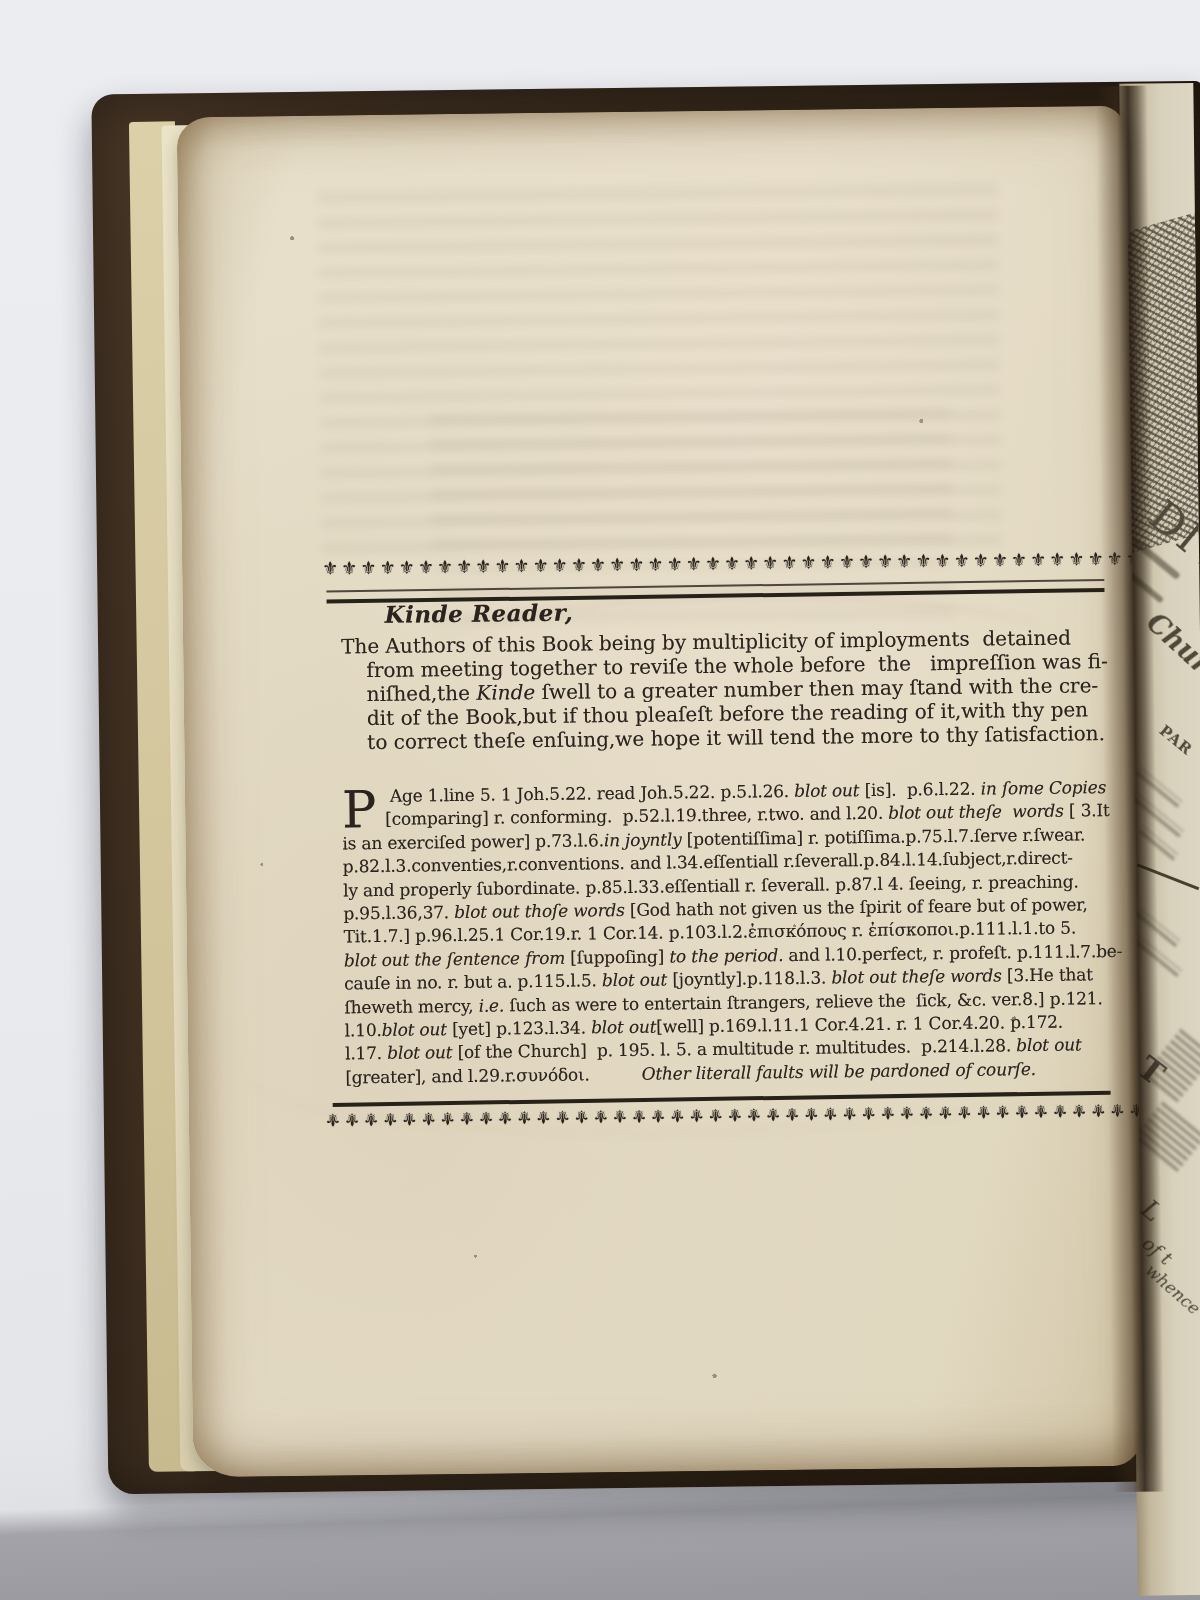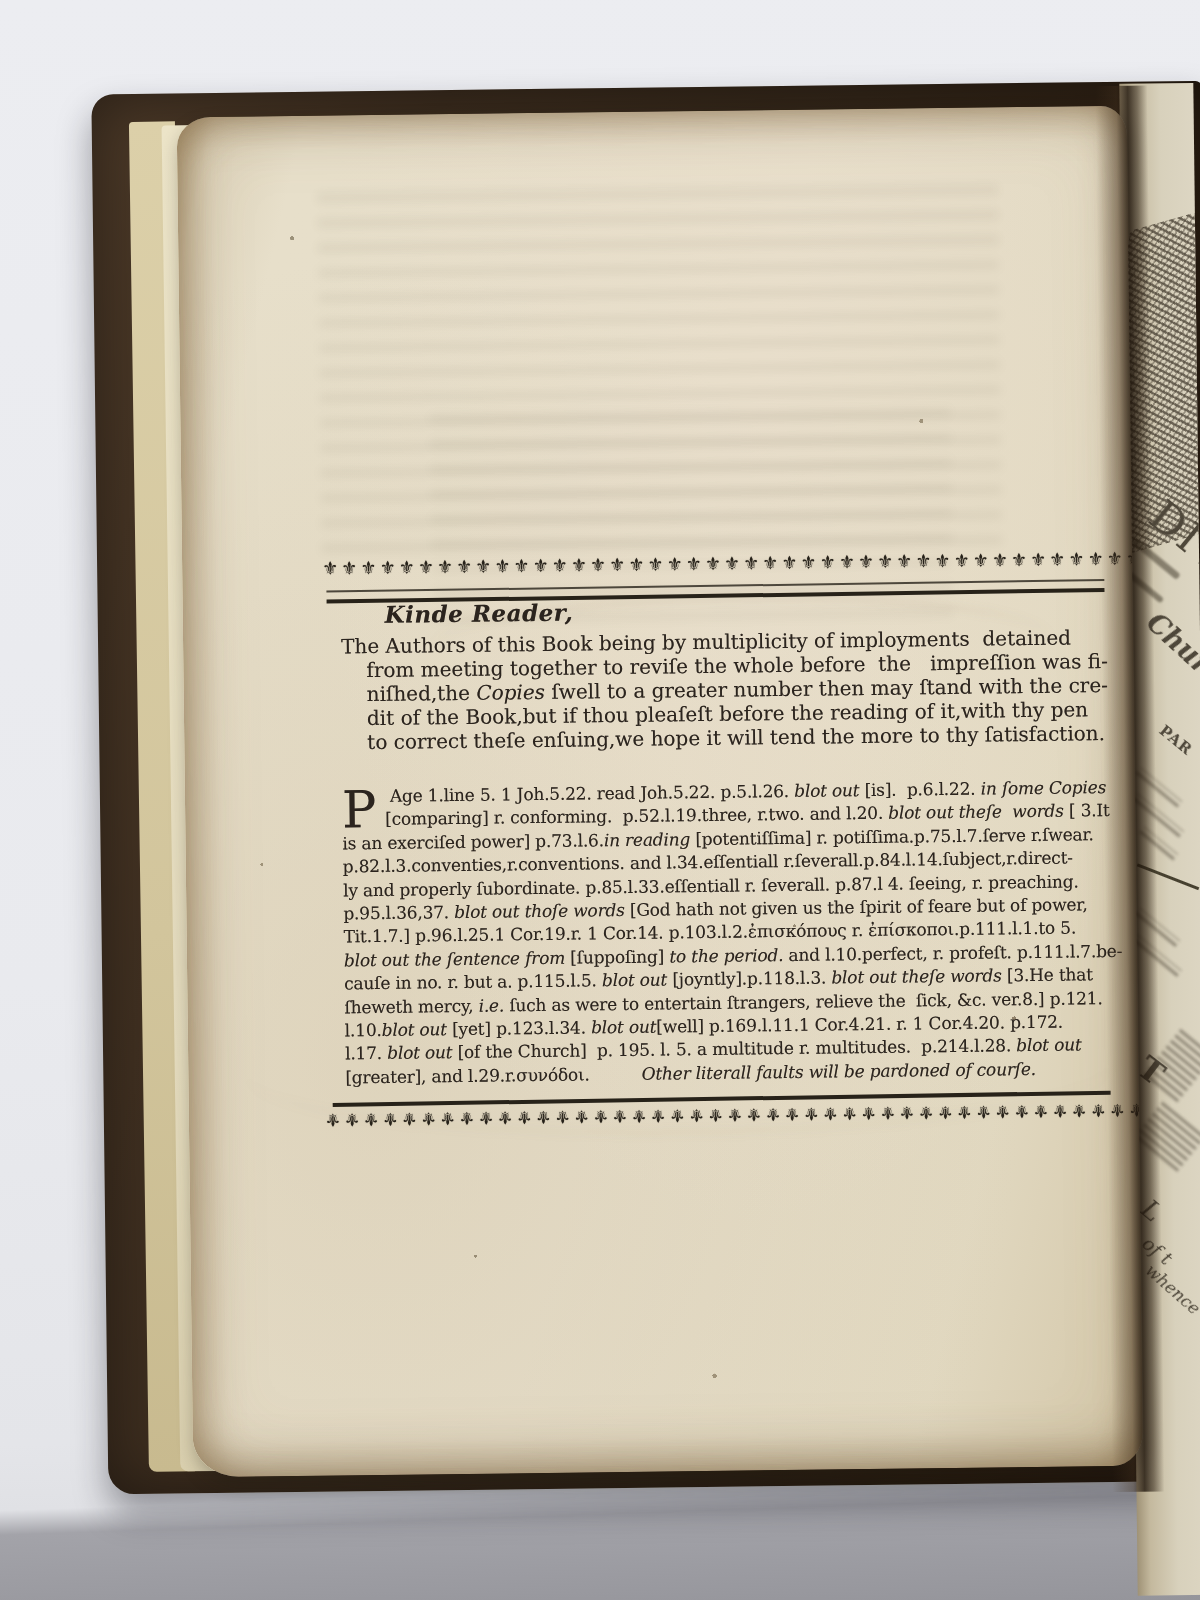--- a/index.html
+++ b/index.html
@@ -148,30 +148,30 @@
       <div class="wrinkle w2"></div>
 
       <div class="orn orn-top">⚜⚜⚜⚜⚜⚜⚜⚜⚜⚜⚜⚜⚜⚜⚜⚜⚜⚜⚜⚜⚜⚜⚜⚜⚜⚜⚜⚜⚜⚜⚜⚜⚜⚜⚜⚜⚜⚜⚜⚜⚜⚜⚜⚜⚜⚜</div>
       <div class="rule-top"></div>
 
       <div class="salutation txt">Kinde Reader,</div>
 
       <div class="intro txt">
         <div class="line first"><span>The Authors of this Book being by multiplicity of imployments  detained</span></div>
         <div class="line"><span>from meeting together to reviſe the whole before  the   impreſſion was fi-</span></div>
-        <div class="line"><span>niſhed,the </span><i>Copies</i><span> ſwell to a greater number then may ſtand with the cre-</span></div>
+        <div class="line"><span>niſhed,the </span><i>Kinde</i><span> ſwell to a greater number then may ſtand with the cre-</span></div>
         <div class="line"><span>dit of the Book,but if thou pleaſeſt before the reading of it,with thy pen</span></div>
         <div class="line"><span>to correct theſe enſuing,we hope it will tend the more to thy ſatisfaction.</span></div>
       </div>
 
       <div class="errata txt">
         <span class="dropcap">P</span>
         <div class="line d1"><span>Age 1.line 5. 1 Joh.5.22. read Joh.5.22. p.5.l.26. </span><i>blot out</i><span> [is].  p.6.l.22. </span><i>in ſome Copies</i></div>
         <div class="line d2"><span>[comparing] r. conforming.  p.52.l.19.three, r.two. and l.20. </span><i>blot out theſe  words</i><span> [ 3.It</span></div>
-        <div class="line"><span>is an exerciſed power] p.73.l.6.</span><i>in reading</i><span> [potentiſſima] r. potiſſima.p.75.l.7.ſerve r.ſwear.</span></div>
+        <div class="line"><span>is an exerciſed power] p.73.l.6.</span><i>in joyntly</i><span> [potentiſſima] r. potiſſima.p.75.l.7.ſerve r.ſwear.</span></div>
         <div class="line"><span>p.82.l.3.conventies,r.conventions. and l.34.eſſentiall r.ſeverall.p.84.l.14.ſubject,r.direct-</span></div>
         <div class="line"><span>ly and properly ſubordinate. p.85.l.33.eſſentiall r. ſeverall. p.87.l 4. ſeeing, r. preaching.</span></div>
         <div class="line"><span>p.95.l.36,37. </span><i>blot out thoſe words</i><span> [God hath not given us the ſpirit of feare but of power,</span></div>
         <div class="line"><span>Tit.1.7.] p.96.l.25.1 Cor.19.r. 1 Cor.14. p.103.l.2.ἐπισκόπους r. ἐπίσκοποι.p.111.l.1.to 5.</span></div>
         <div class="line"><i>blot out the ſentence from</i><span> [ſuppoſing] </span><i>to the period.</i><span> and l.10.perfect, r. profeſt. p.111.l.7.be-</span></div>
         <div class="line"><span>cauſe in no. r. but a. p.115.l.5. </span><i>blot out</i><span> [joyntly].p.118.l.3. </span><i>blot out theſe words</i><span> [3.He that</span></div>
         <div class="line"><span>ſheweth mercy, </span><i>i.e.</i><span> ſuch as were to entertain ſtrangers, relieve the  ſick, &amp;c. ver.8.] p.121.</span></div>
         <div class="line"><span>l.10.</span><i>blot out</i><span> [yet] p.123.l.34. </span><i>blot out</i><span>[well] p.169.l.11.1 Cor.4.21. r. 1 Cor.4.20. p.172.</span></div>
         <div class="line"><span>l.17. </span><i>blot out</i><span> [of the Church]  p. 195. l. 5. a multitude r. multitudes.  p.214.l.28. </span><i>blot out</i></div>
         <div class="line"><span>[greater], and l.29.r.συνόδοι.</span><span>          </span><i>Other literall faults will be pardoned of courſe.</i></div>

